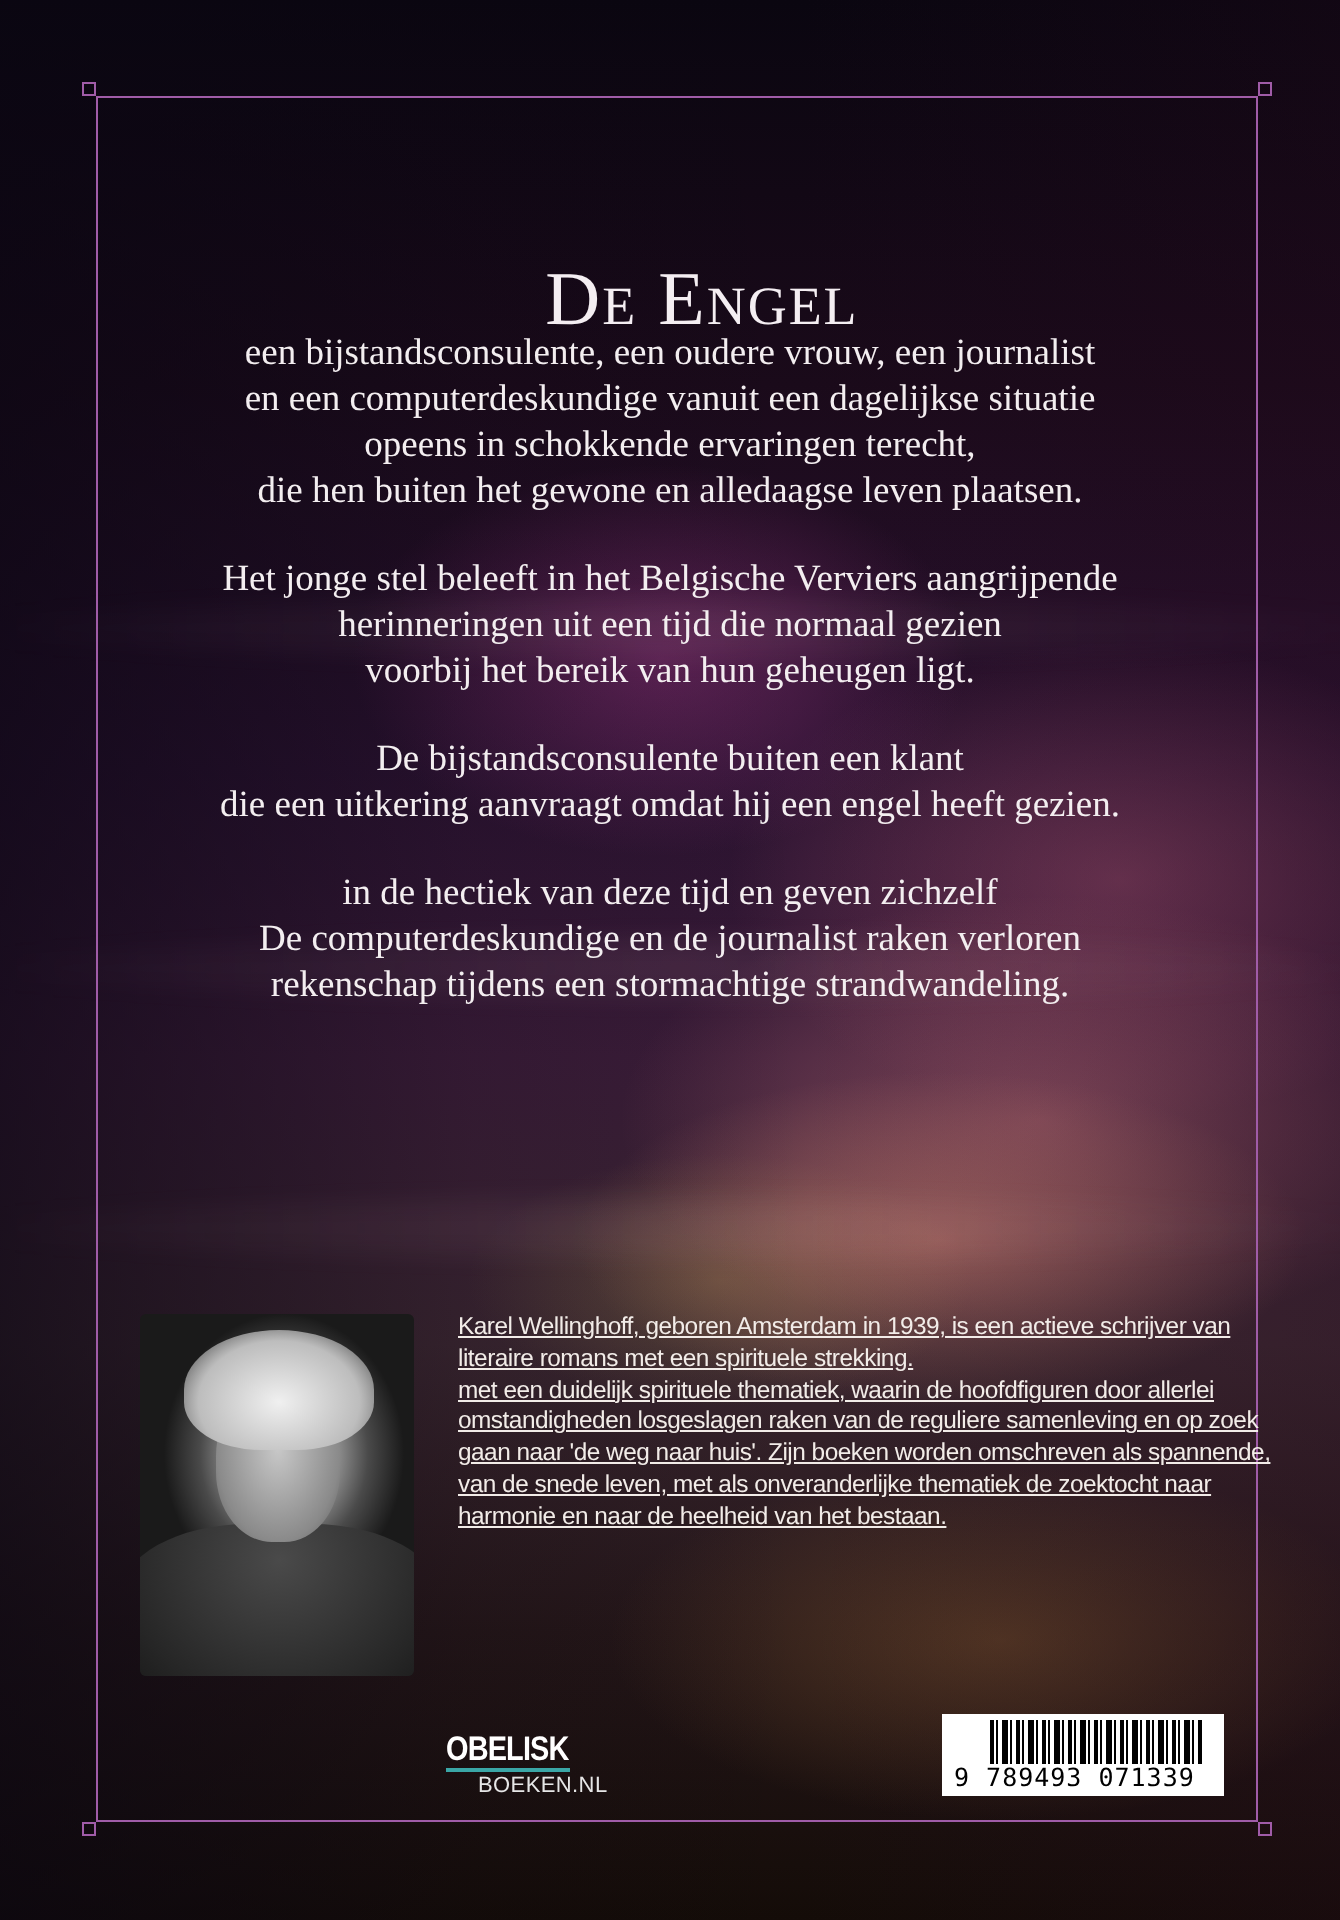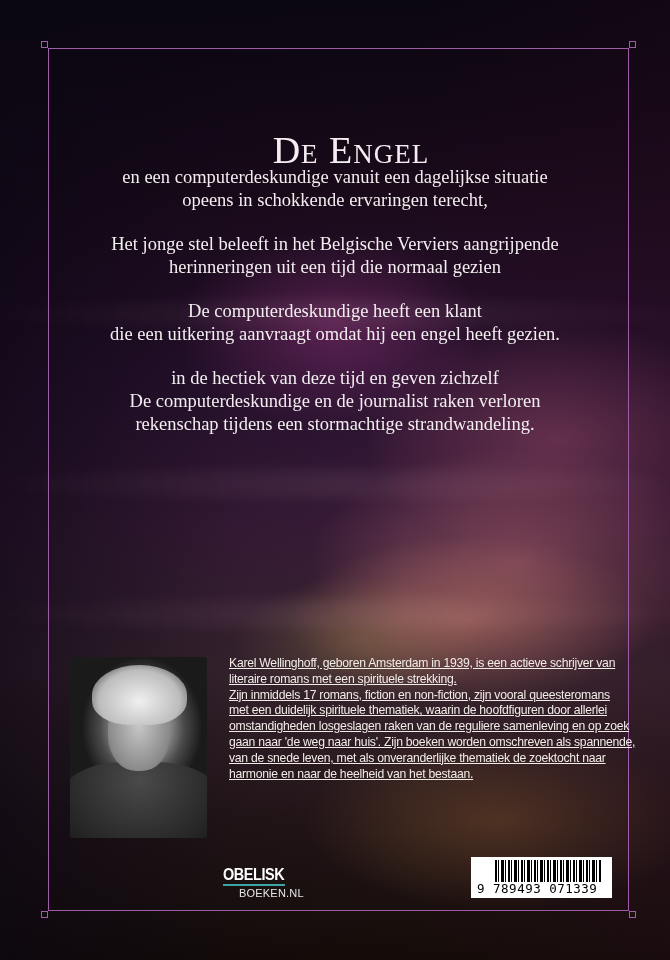--- a/index.html
+++ b/index.html
@@ -98,48 +98,50 @@
     <span class="corner tl"></span>
     <span class="corner tr"></span>
     <span class="corner bl"></span>
     <span class="corner br"></span>
   </div>
 
   <h1 class="title" style="margin:16px">De Engel</h1>
 
   <div class="blurb">
     <div class="para">
+      <div>een bijstandsconsulente, een oudere vrouw, een journalist</div>
       <div>en een computerdeskundige vanuit een dagelijkse situatie</div>
       <div>opeens in schokkende ervaringen terecht,</div>
+      <div>die hen buiten het gewone en alledaagse leven plaatsen.</div>
     </div>
     <div class="para">
       <div>Het jonge stel beleeft in het Belgische Verviers aangrijpende</div>
       <div>herinneringen uit een tijd die normaal gezien</div>
+      <div>voorbij het bereik van hun geheugen ligt.</div>
     </div>
     <div class="para">
-      <div>De computerdeskundige heeft een klant</div>
+      <div>De bijstandsconsulente buiten een klant</div>
       <div>die een uitkering aanvraagt omdat hij een engel heeft gezien.</div>
     </div>
     <div class="para">
       <div>in de hectiek van deze tijd en geven zichzelf</div>
       <div>De computerdeskundige en de journalist raken verloren</div>
       <div>rekenschap tijdens een stormachtige strandwandeling.</div>
     </div>
   </div>
 
   <div class="photo" aria-label="author-portrait-bw">
     <div class="body"></div>
     <div class="face"></div>
     <div class="hair"></div>
   </div>
 
   <div class="bio">
     <div>Karel Wellinghoff, geboren Amsterdam in 1939, is een actieve schrijver van</div>
     <div>literaire romans met een spirituele strekking.</div>
-    <div>Zijn inmiddels 17 romans, fiction en non-fiction, zijn vooral queesteromans</div>
     <div>met een duidelijk spirituele thematiek, waarin de hoofdfiguren door allerlei</div>
     <div>omstandigheden losgeslagen raken van de reguliere samenleving en op zoek</div>
     <div>gaan naar 'de weg naar huis'. Zijn boeken worden omschreven als spannende,</div>
     <div>van de snede leven, met als onveranderlijke thematiek de zoektocht naar</div>
     <div>harmonie en naar de heelheid van het bestaan.</div>
   </div>
 
   <div class="logo">
     <div class="name">OBELISK</div>
     <div class="rule"></div>

